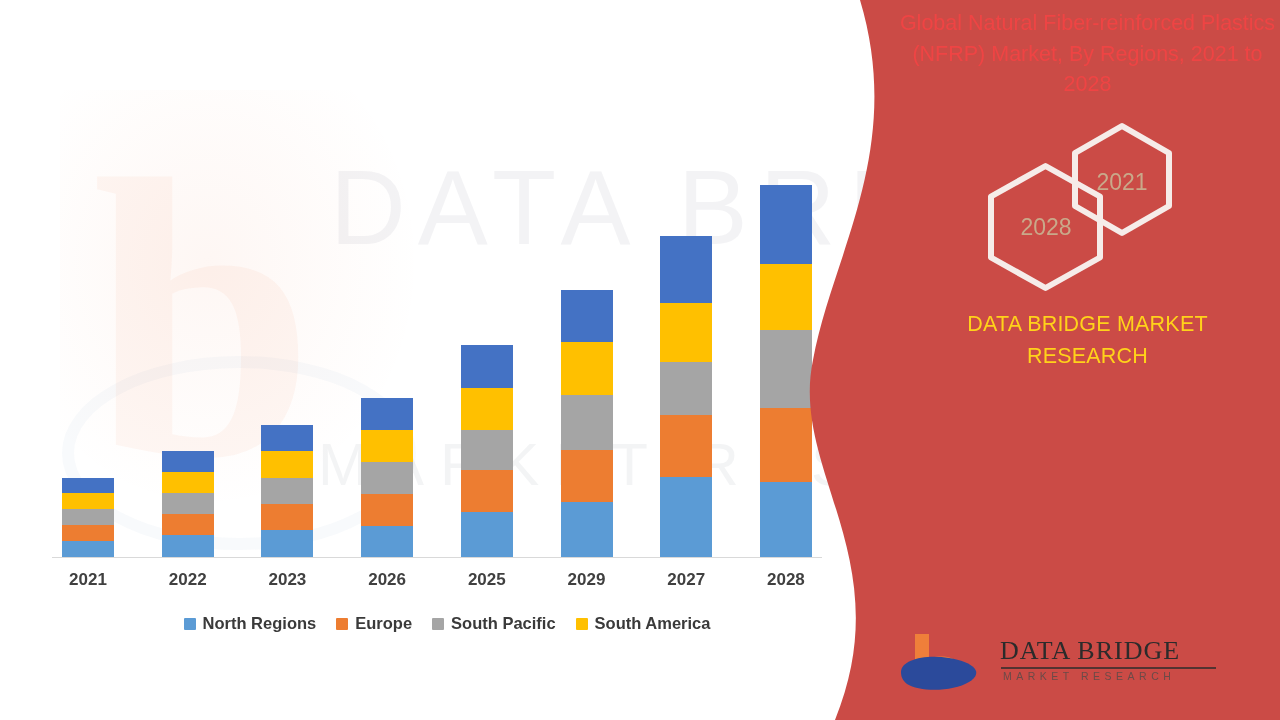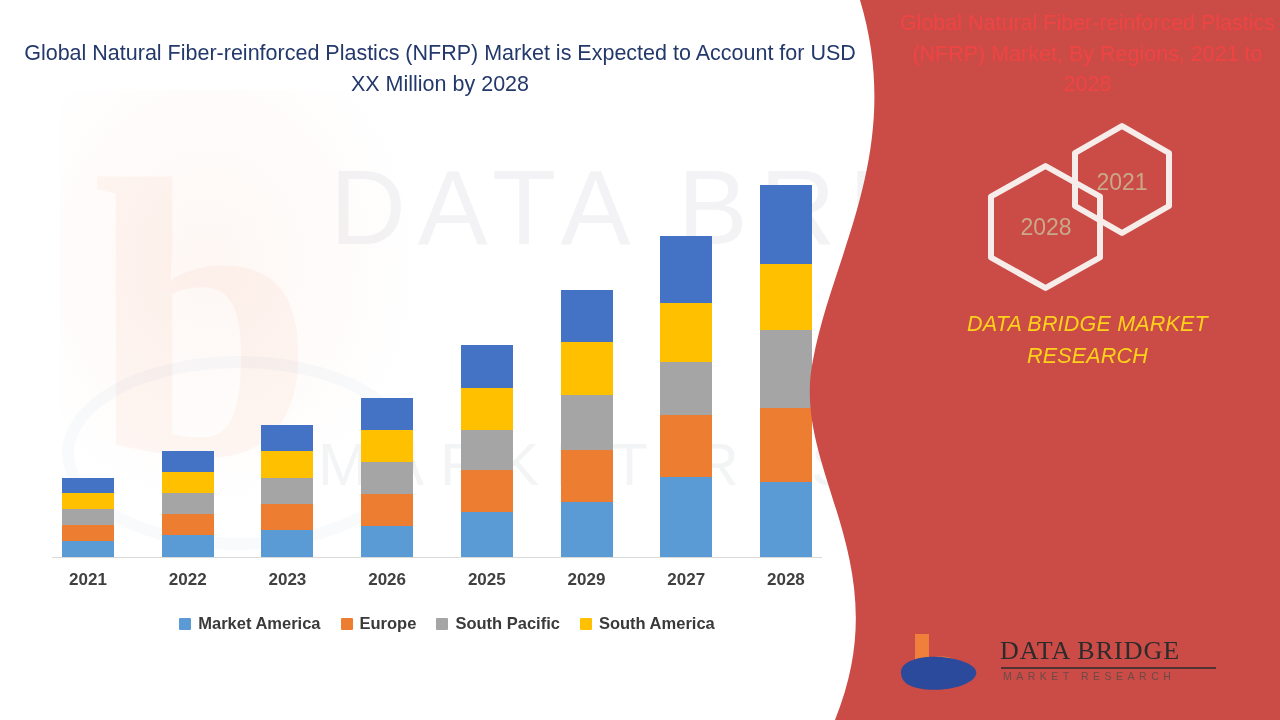--- a/index.html
+++ b/index.html
@@ -58,21 +58,21 @@
   .right-content{position:absolute;left:895px;top:0;width:385px;height:720px;}
 
   .right-title{position:absolute;left:0;top:8px;width:385px;text-align:center;
     font-size:21.5px;line-height:1.42;color:#ef4444;font-weight:400;}
 
   .hexwrap{position:absolute;left:0;top:140px;width:385px;height:150px;}
   .hex{position:absolute;}
   .hex-label{position:absolute;font-size:23px;color:#c9a98a;font-family:"Liberation Sans",sans-serif;}
 
   .brand{position:absolute;left:0;top:308px;width:385px;text-align:center;
-    color:#ffd21a;font-size:21.5px;line-height:1.5;letter-spacing:.2px;font-style:italic;}
+    color:#ffd21a;font-size:21.5px;line-height:1.5;letter-spacing:.2px;}
 
   .logo{position:absolute;left:0;top:626px;width:340px;height:80px;}
   .logo-main{position:absolute;left:105px;top:10px;font-size:26px;letter-spacing:1px;
     color:#2b2b2b;font-family:"Liberation Serif",serif;font-weight:400;}
   .logo-sub{position:absolute;left:108px;top:44px;font-size:10.5px;letter-spacing:4.5px;
     color:#6b4a48;font-family:"Liberation Sans",sans-serif;}
   .logo-rule{position:absolute;left:106px;top:41px;width:215px;height:1.5px;background:#2b2b2b;opacity:.75;}
 </style>
 </head>
 <body>
@@ -80,21 +80,20 @@
 <div id="stage">
 
   <div class="left-panel">
 
     <div class="wm-blob"></div>
     <div class="wm-b">b</div>
     <div class="wm-ellipse"></div>
     <div class="wm-text1">DATA BRIDGE</div>
     <div class="wm-text2">MARKET RESEARCH</div>
 
-    <div class="headline">Global Natural Fiber-reinforced Plastics (NFRP) Market is Expected to Account for USD XX Million by 2028</div>
 
     <div class="chart">
       <div class="plot">
         <div class="bars" id="bars">
             <div class="bar-col">
               <div class="seg" title="Middle East and Africa 2021" style="background: rgb(68, 114, 196); height: 15px;"></div>
               <div class="seg" title="South America 2021" style="background: rgb(255, 192, 0); height: 16px;"></div>
               <div class="seg" title="Asia Pacific 2021" style="background: rgb(165, 165, 165); height: 16px;"></div>
               <div class="seg" title="Europe 2021" style="background: rgb(237, 125, 49); height: 16px;"></div>
               <div class="seg" title="North America 2021" style="background: rgb(91, 155, 213); height: 16px;"></div>
@@ -160,21 +159,21 @@
         <div class="xtick">2026</div>
         <div class="xtick">2025</div>
         <div class="xtick">2029</div>
         <div class="xtick">2027</div>
         <div class="xtick">2028</div>
       </div>
 
     <div class="legend" id="legend">
         <div class="leg-item">
           <span class="leg-sw" style="background: rgb(91, 155, 213);"></span>
-          <span class="leg-label">Market America</span>
+          <span class="leg-label">North Regions</span>
         </div>
         <div class="leg-item">
           <span class="leg-sw" style="background: rgb(237, 125, 49);"></span>
           <span class="leg-label">Europe</span>
         </div>
         <div class="leg-item">
           <span class="leg-sw" style="background: rgb(165, 165, 165);"></span>
           <span class="leg-label">South Pacific</span>
         </div>
         <div class="leg-item">

